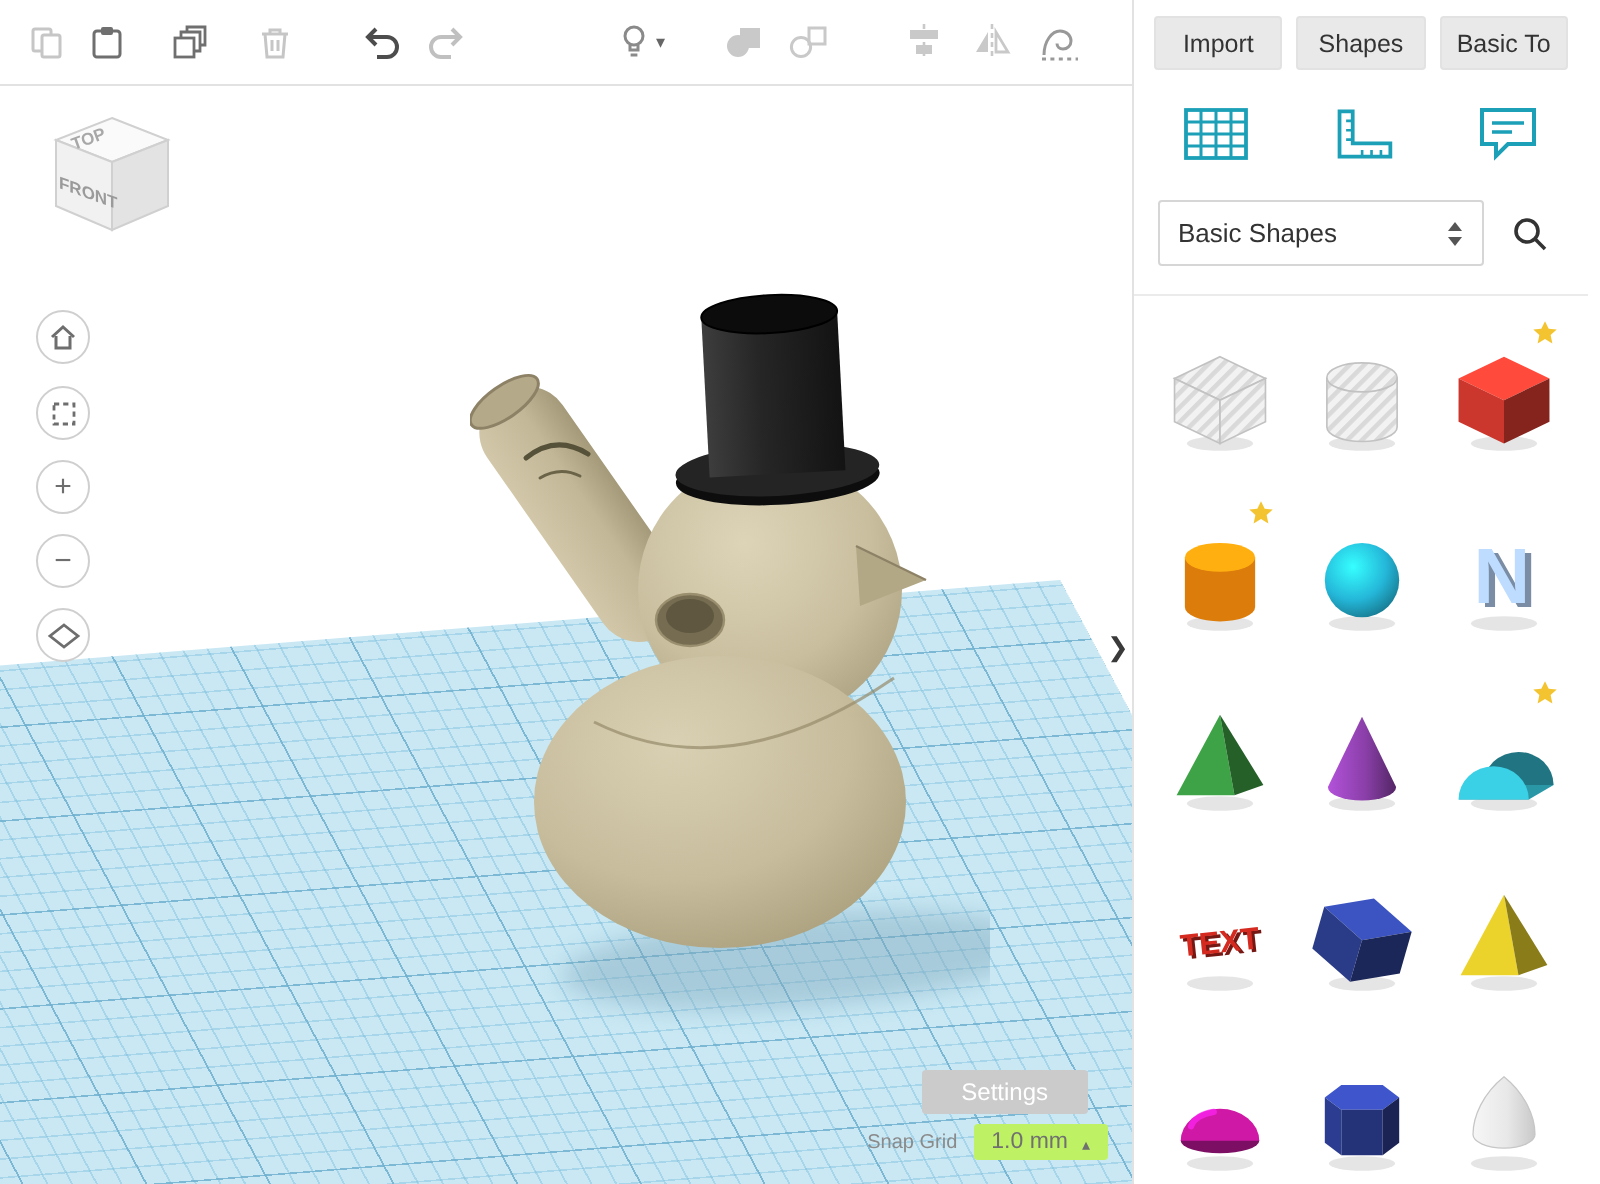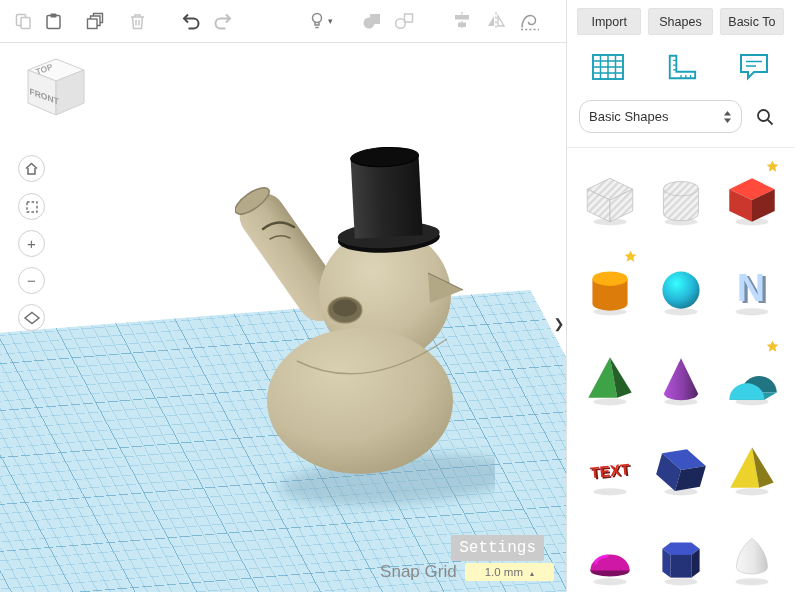--- a/index.html
+++ b/index.html
@@ -20,36 +20,36 @@
       repeating-linear-gradient(0deg,  rgba(110,175,205,0.75) 0 1px, transparent 1px 60px),
       repeating-linear-gradient(90deg, rgba(125,190,220,0.45) 0 1px, transparent 1px 12px),
       repeating-linear-gradient(0deg,  rgba(125,190,220,0.45) 0 1px, transparent 1px 12px);}
   .model{position:absolute;left:235px;top:100px;z-index:2}
   .viewcube{position:absolute;left:14px;top:10px;z-index:3;cursor:pointer}
   .nav-btn{position:absolute;left:18px;width:27px;height:27px;border-radius:50%;border:1px solid #cfcfcf;
     background:#fff;color:#6e6e6e;display:flex;align-items:center;justify-content:center;z-index:3;cursor:pointer;
     font-size:15px;line-height:1}
   .collapse-tab{position:absolute;right:0;top:262px;width:14px;height:36px;display:flex;align-items:center;justify-content:center;
     color:#3a3a3a;font-size:13px;z-index:3;cursor:pointer}
-  .settings-btn{position:absolute;right:22px;top:492px;background:#cbcbcb;color:#fff;font-size:16px;
-    padding:4px 8px;border:none;border-radius:2px;z-index:3;cursor:pointer;font-family:Liberation Mono, monospace}
+  .settings-btn{position:absolute;right:22px;top:492px;background:#cbcbcb;color:#fff;font-size:12px;
+    padding:4px 20px;border:none;border-radius:2px;z-index:3;cursor:pointer;font-family:Liberation Sans, sans-serif}
   .snap-row{position:absolute;right:12px;top:519px;display:flex;align-items:center;gap:8px;z-index:3}
-  .snap-label{font-size:17px;color:#8a8a8a}
-  .snap-select{background:#fef9c3;color:#707070;font-size:11.5px;padding:3px 20px;border-radius:2px;
+  .snap-label{font-size:10px;color:#8a8a8a}
+  .snap-select{background:#bef264;color:#707070;font-size:11.5px;padding:3px 9px;border-radius:2px;
     display:flex;align-items:flex-end;gap:7px;cursor:pointer}
   .snap-caret{font-size:8px;color:#707070}
   
   .sidebar{width:228px;border-left:1px solid #e2e2e2;background:#fff;display:flex;flex-direction:column;overflow:hidden}
   .action-row{display:flex;gap:7px;padding:8px 10px 7px}
   .action-row button{flex:1;height:27px;background:#e9e9e9;border:1px solid #e2e2e2;border-radius:2px;
     font-size:12.5px;color:#333;cursor:pointer;font-family:"Liberation Sans",sans-serif}
   .panel-icons{display:flex;justify-content:space-between;align-items:center;padding:10px 24px 6px}
   .p-icon{cursor:pointer;display:flex;align-items:center;justify-content:center}
   .select-row{display:flex;align-items:center;gap:6px;padding:12px 12px 14px;border-bottom:1px solid #ebebeb}
-  .category-select{flex:1;height:33px;border:1px solid #d6d6d6;border-radius:12px;background:#fff;
+  .category-select{flex:1;height:33px;border:1px solid #d6d6d6;border-radius:2px;background:#fff;
     display:flex;align-items:center;justify-content:space-between;padding:0 9px;font-size:13px;color:#333;cursor:pointer}
   .search-btn{width:34px;height:33px;display:flex;align-items:center;justify-content:center;cursor:pointer}
   .shapes-grid{display:grid;grid-template-columns:repeat(3,1fr);gap:6px;padding:8px 10px;overflow:hidden}
   .tile{position:relative;height:84px;background:#fff;border-radius:3px;display:flex;align-items:center;justify-content:center;cursor:grab}
   .star-badge{position:absolute;top:4px;right:5px;line-height:0}
 </style>
 </head>
 <body>
 
 <div class="app">

